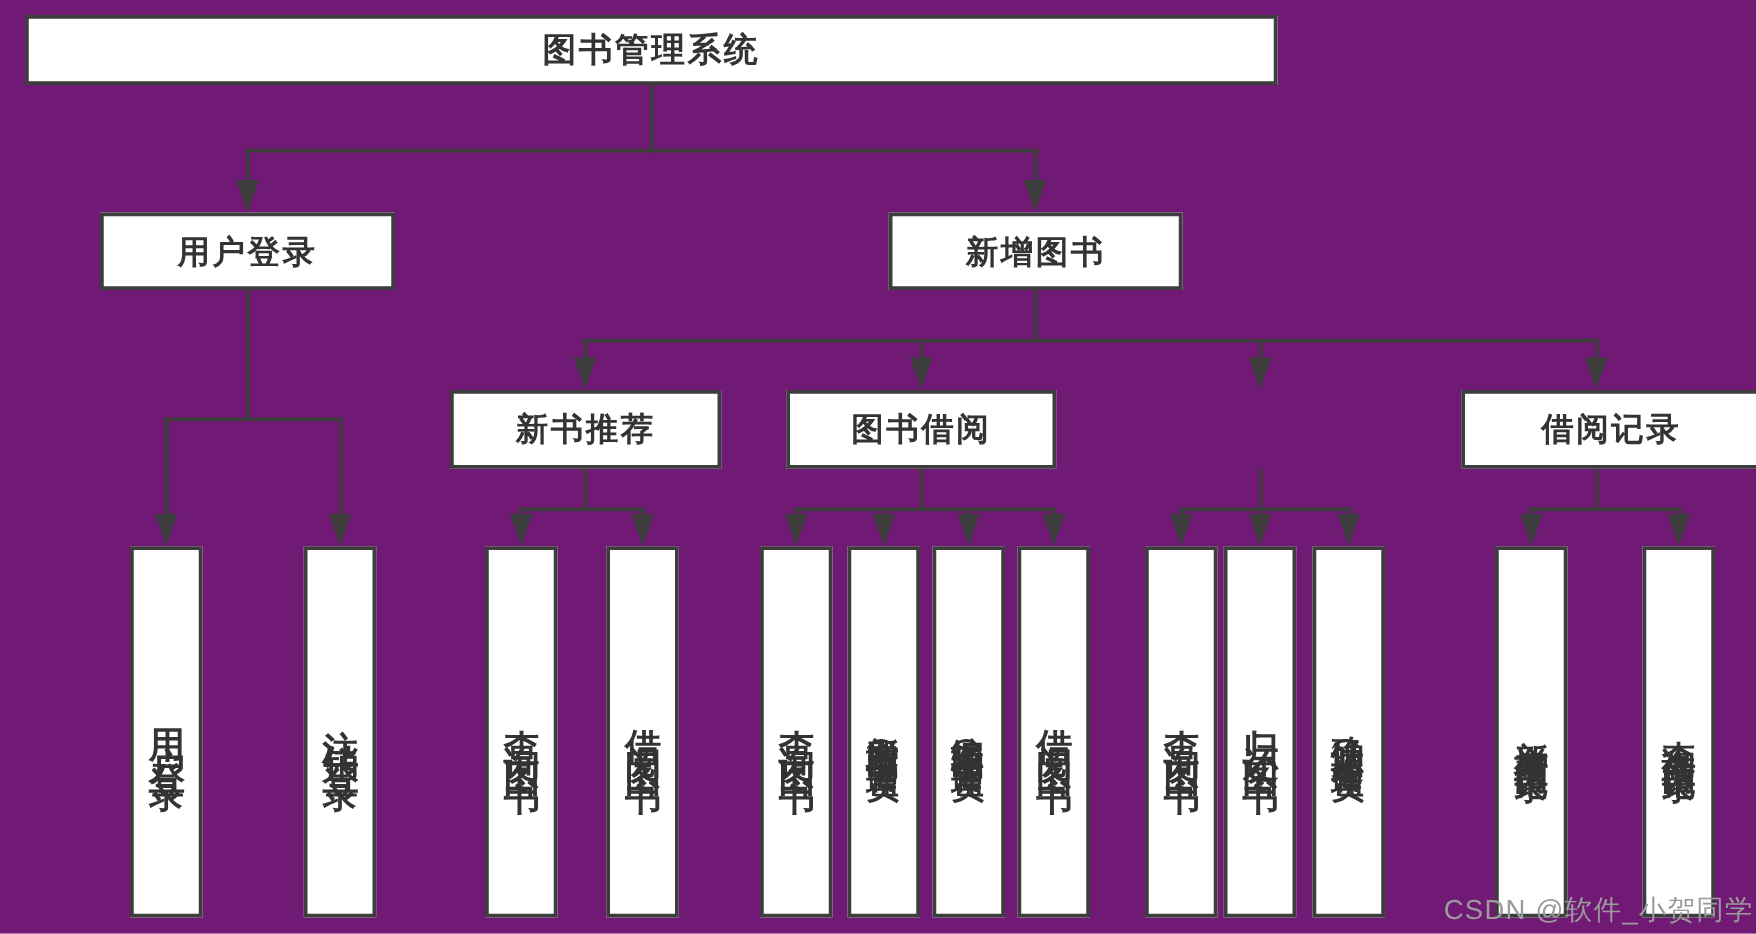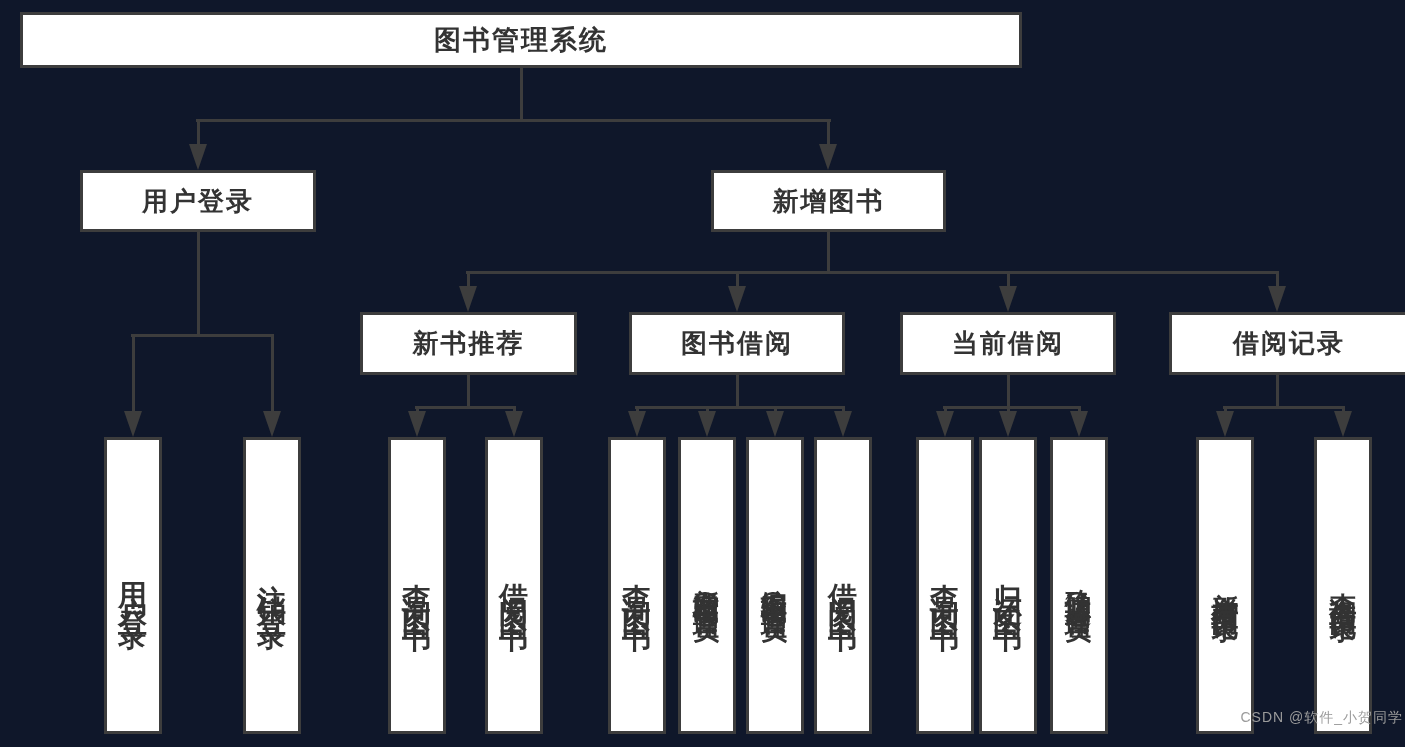--- a/index.html
+++ b/index.html
@@ -1,21 +1,21 @@
 <!DOCTYPE html>
 <html><head>
 <meta charset="utf-8">
 <style>
   html, body { margin: 0; padding: 0; background: #ffffff; }
   body { font-family: "Liberation Sans", sans-serif; }
   #canvas {
     position: relative;
     width: 1405px;
     height: 747px;
-    background: #0f172a;
+    background: #701a75;
     overflow: hidden;
   }
   .node {
     position: absolute;
     box-sizing: border-box;
     border: 3px solid #3d3d3d;
     background: #ffffff;
     display: flex;
     align-items: center;
     justify-content: center;
@@ -47,22 +47,22 @@
   .ar {
     position: absolute;
     width: 0; height: 0;
     border-left: 9px solid transparent;
     border-right: 9px solid transparent;
     border-top: 26px solid #3d3d3d;
   }
   .watermark {
     position: absolute;
     right: 2px;
-    bottom: 20px;
-    font-size: 14px;
+    bottom: 4px;
+    font-size: 22px;
     color: #9b9b9b;
     letter-spacing: 1px;
     white-space: nowrap;
   }
 </style>
 </head>
 <body>
 
 <div id="canvas">
 
@@ -79,23 +79,20 @@
   </div>
 
   <div class="node hnode" style="left:629px;top:312px;width:216px;height:63px">
     <span class="lbl">图书借阅</span>
   </div>
 
   <div class="node hnode" style="left:360px;top:312px;width:217px;height:63px">
     <span class="lbl">新书推荐</span>
   </div>
 
-  <div class="node hnode" style="left:900px;top:312px;width:216px;height:63px">
-    <span class="lbl">当前借阅</span>
-  </div>
 
   <div class="node hnode" style="left:1169px;top:312px;width:240px;height:63px">
     <span class="lbl">借阅记录</span>
   </div>
 
   <div class="node leaf" style="left:104px">
     <span class="vtxt len4">用户登录</span>
   </div>
   <div class="node leaf" style="left:243px">
     <span class="vtxt len4">注销登录</span>

